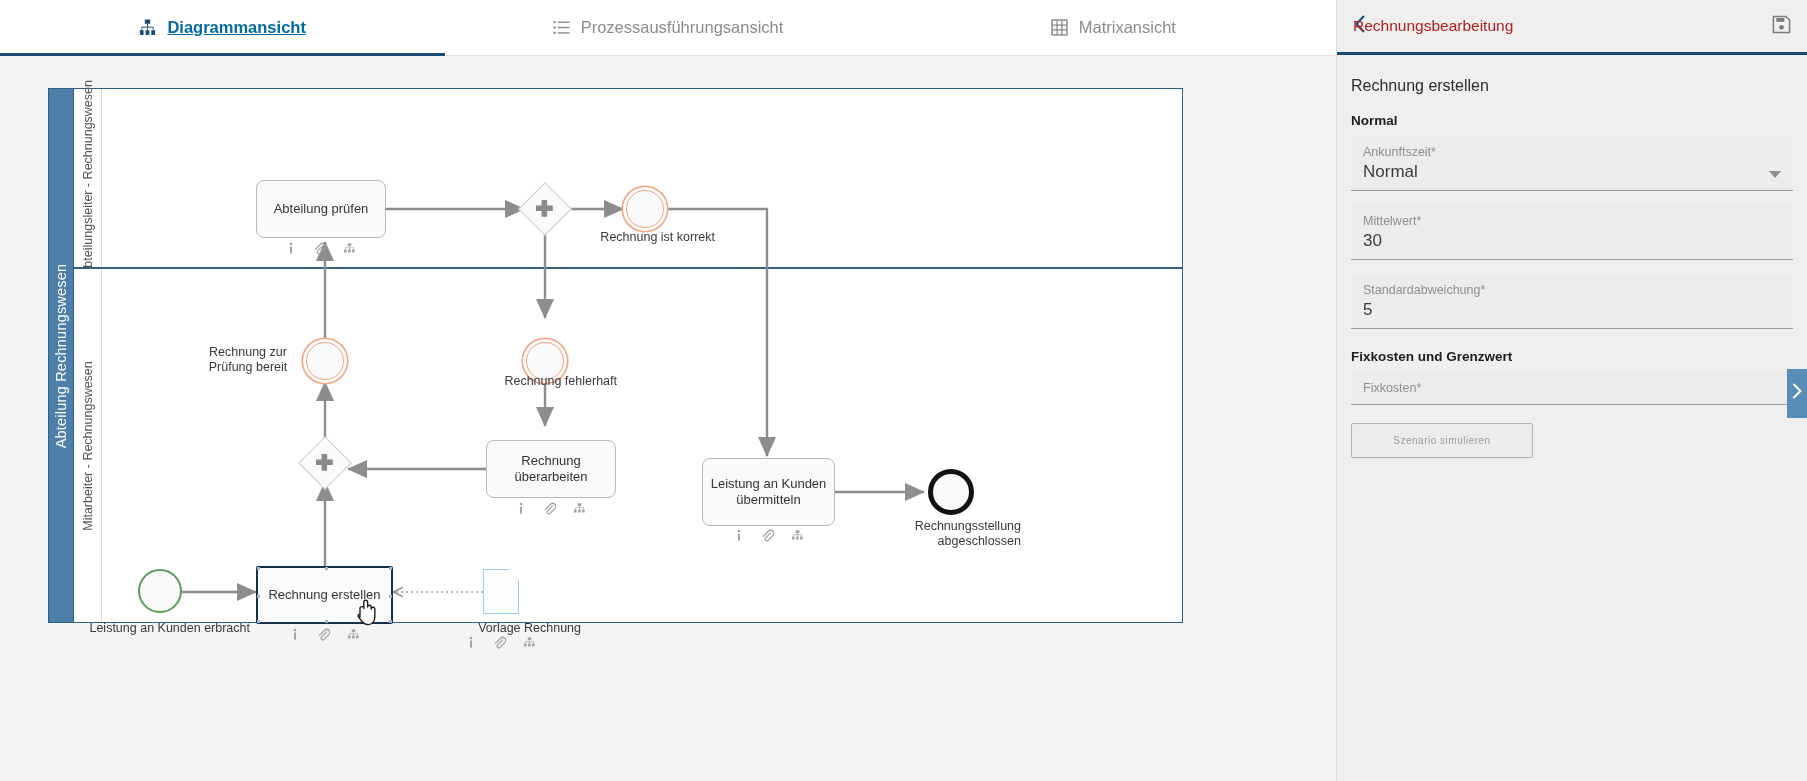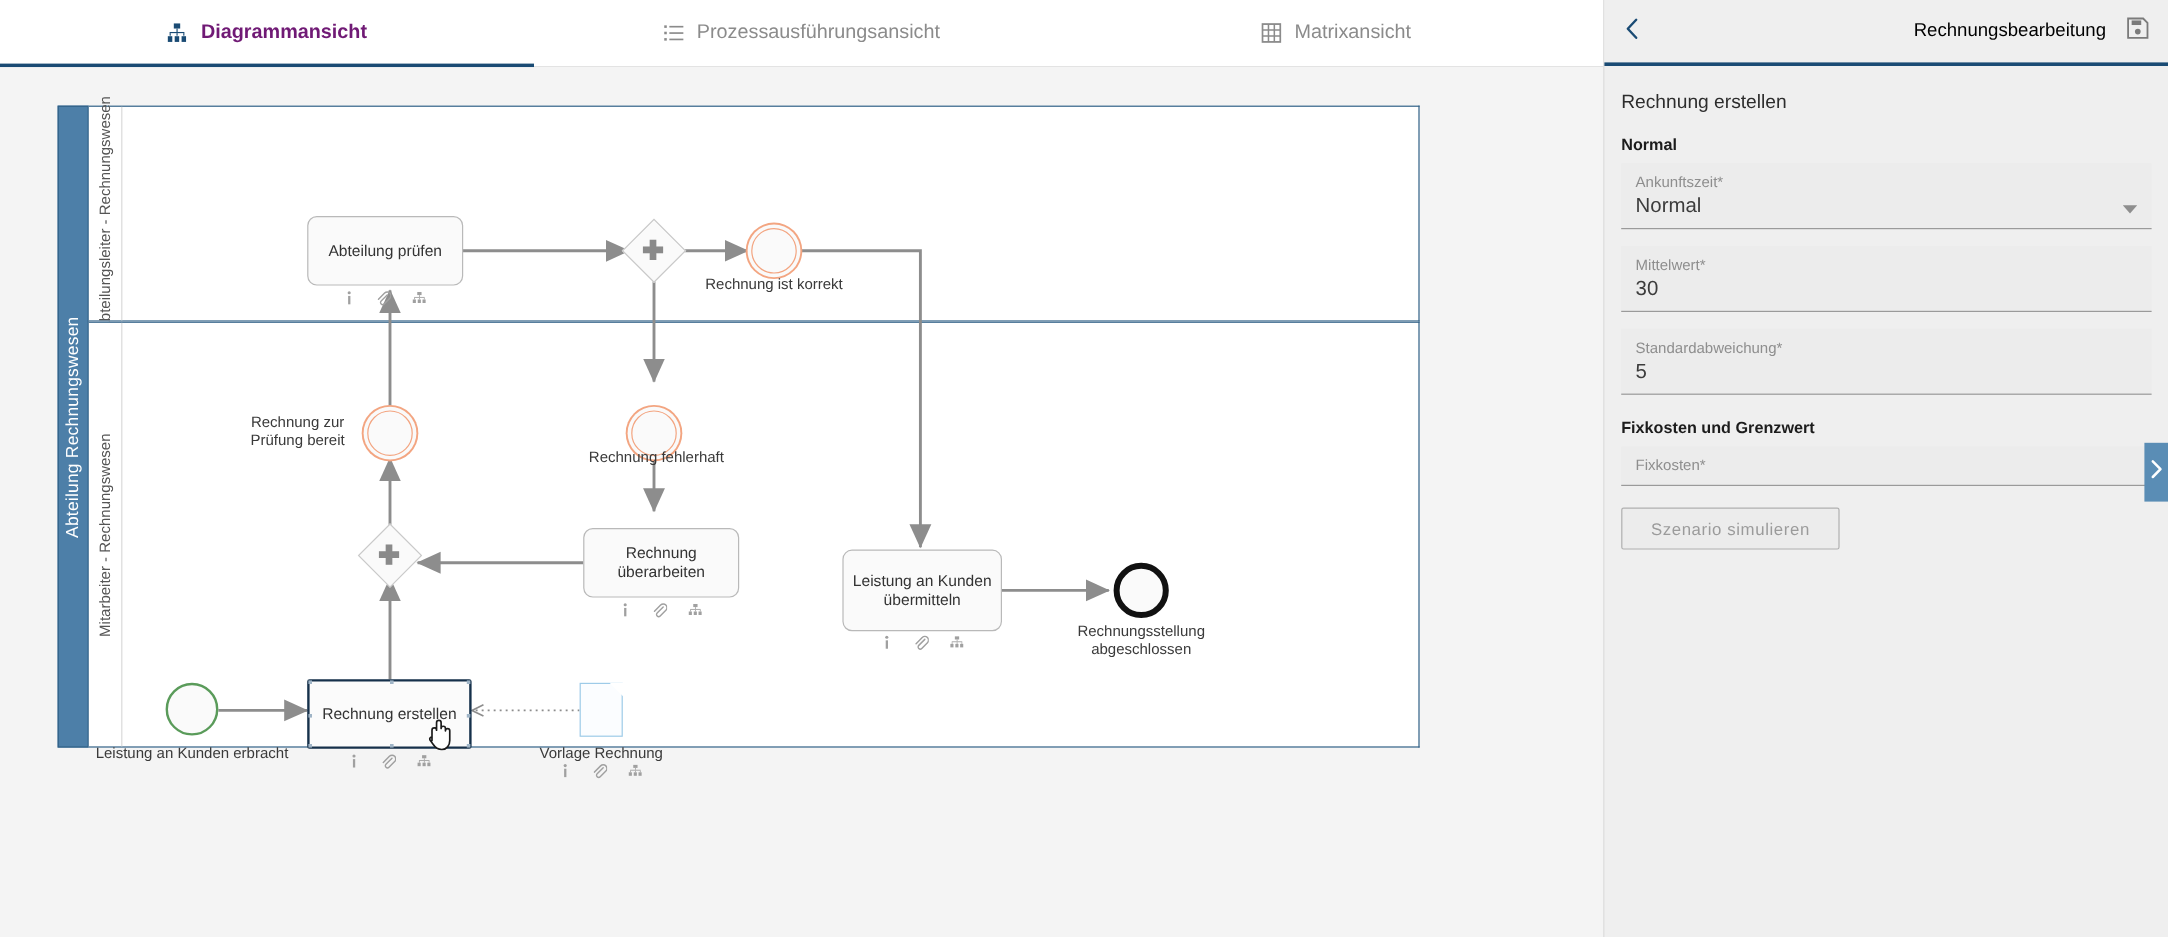--- a/index.html
+++ b/index.html
@@ -31,21 +31,21 @@
     display: flex;
     align-items: center;
     justify-content: center;
     gap: 11px;
     font-size: 16.5px;
     color: #8b8b8b;
     cursor: pointer;
     position: relative;
     user-select: none;
   }
-  .tab.active { color: #701a75; font-weight: bold; }
+  .tab.active { color: #0369a1; font-weight: bold; text-decoration: underline; }
   .tab.active::after {
     content: "";
     position: absolute; left: 0; right: 0; bottom: -1px;
     height: 3px; background: #1a4b74;
   }
   .tab .ticon { display: flex; align-items: center; }
 
   #canvas-wrap {
     position: relative;
     width: 1336px; height: 725px;
@@ -153,21 +153,21 @@
     background: #fbfdff;
     position: relative;
   }
   .doc::after {
     content: ""; position: absolute; right: -1.5px; top: -1.5px;
     border-left: 12px solid transparent;
     border-top: 12px solid #ffffff;
   }
   .lbl {
     position: absolute;
-    text-align: center;
+    text-align: right;
     font-size: 12.5px;
     color: #3a3a3a;
     line-height: 1.2;
     white-space: pre;
   }
 
   
   #cursor { position: absolute; pointer-events: none; }
 
   
@@ -184,23 +184,23 @@
     border-bottom: 3px solid #1a4b74;
     display: flex; align-items: center;
   }
   #back-btn {
     width: 46px; height: 55px;
     display: flex; align-items: center; justify-content: center;
     cursor: pointer; color: #1a4b74;
   }
   #panel-title {
     flex: 1 1 auto;
-    text-align: right;
+    text-align: left;
     font-size: 15.5px;
-    color: #000000;
+    color: #b91c1c;
     margin-left: -30px;
   }
   #save-btn {
     width: 52px; height: 55px;
     display: flex; align-items: center; justify-content: center;
     cursor: pointer;
   }
   #panel-body { padding: 14px 14px 0 14px; }
   #element-name {
     font-size: 16px; color: #2d2d2d;
@@ -230,21 +230,21 @@
     border-left: 6px solid transparent;
     border-right: 6px solid transparent;
     border-top: 7px solid #8e8e8e;
   }
   #sim-btn {
     margin-top: 18px;
     width: 182px; height: 35px;
     border: 1px solid #b0b0b0;
     background: #ececec;
     color: #9b9b9b;
-    font-size: 14px;
+    font-size: 10px;
     border-radius: 2px;
     display: flex; align-items: center; justify-content: center;
     cursor: default;
     letter-spacing: .5px;
   }
   #panel-toggle {
     position: absolute;
     right: 0; top: 369px;
     width: 20px; height: 49px;
     background: #5a8db5;

